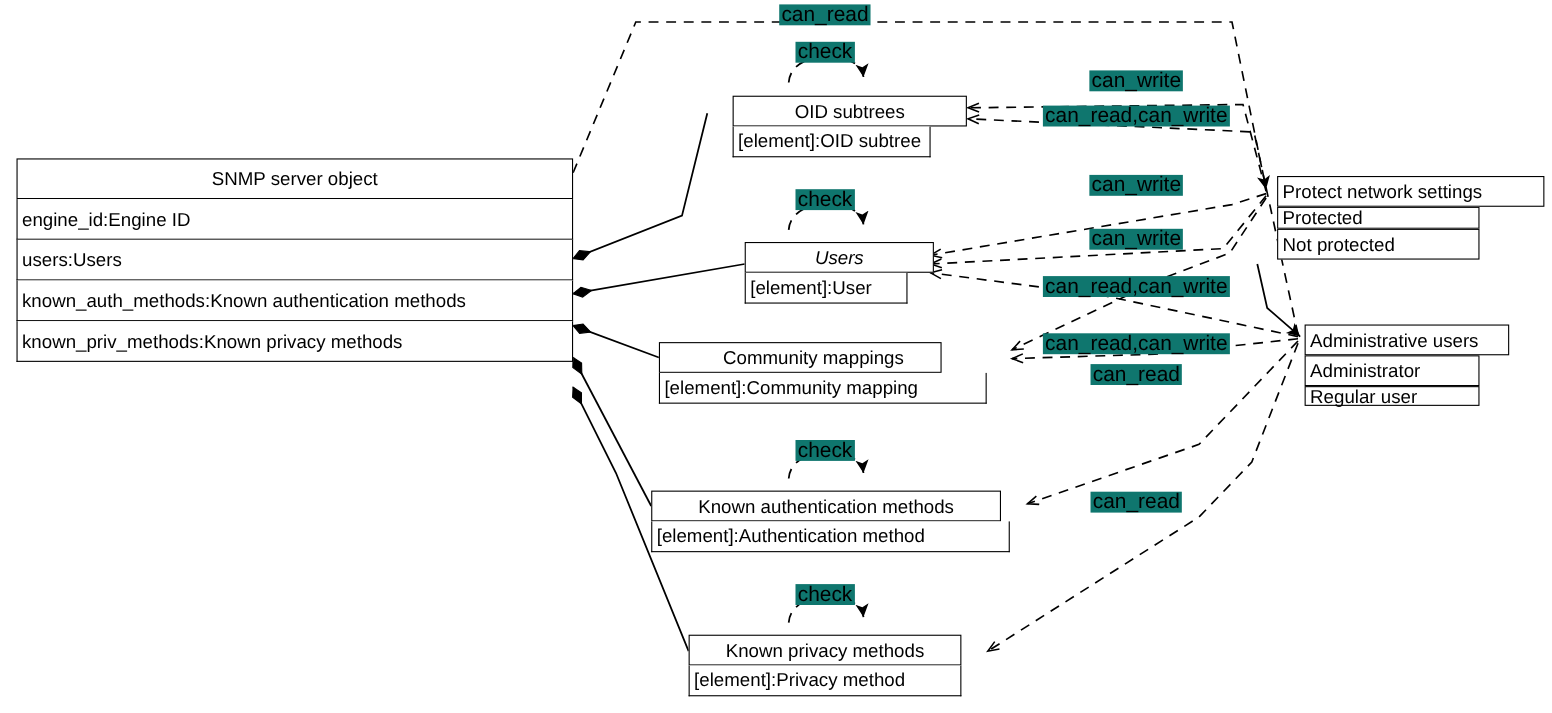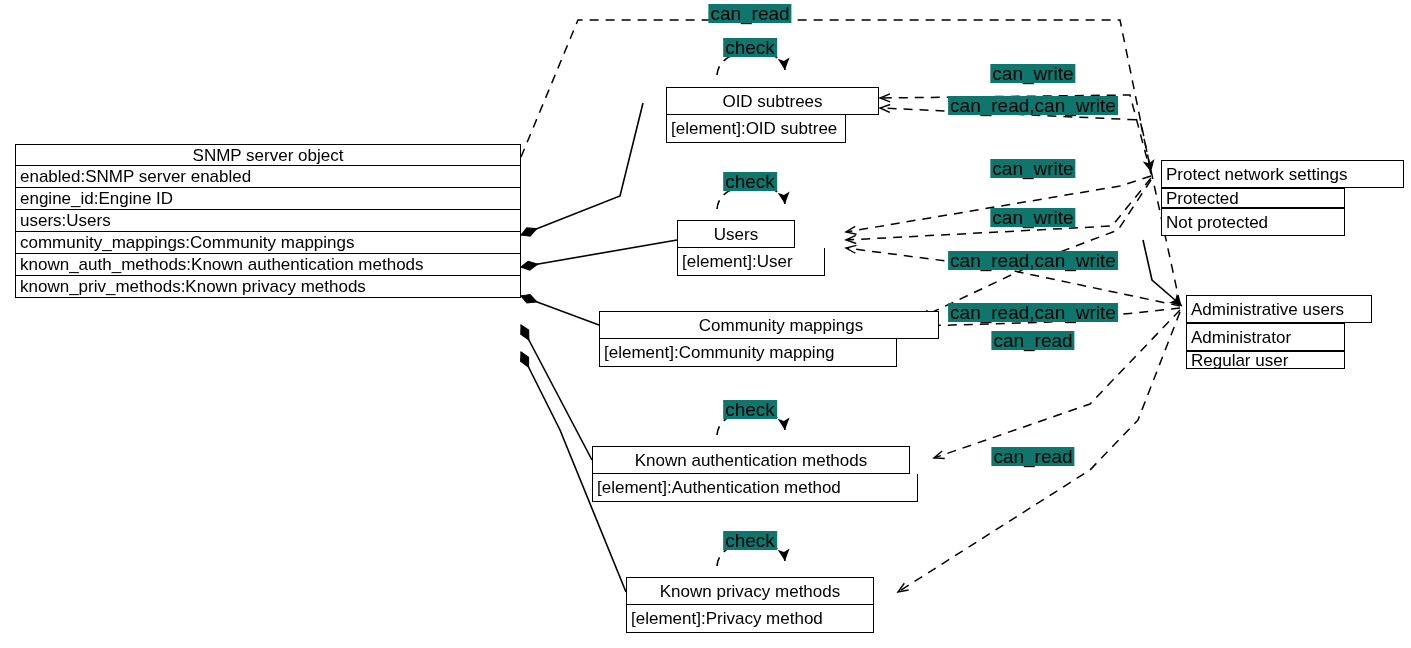--- a/index.html
+++ b/index.html
@@ -11,21 +11,21 @@
   
   .node{position:absolute;box-sizing:border-box;}
   .row{box-sizing:border-box;border:1px solid #000;background:#fff;
        font-size:17px;line-height:1;white-space:nowrap;
        display:flex;align-items:center;}
   .row + .row{border-top:none;}
   .row.title{justify-content:center;}
   .row.attr{justify-content:flex-start;padding-left:4px;}
 
   
-  #snmp-server .row{height:22px;width:506px;}
+  #snmp-server .row{height:37px;width:506px;}
   #snmp-server .row.title{font-size:17px;}
 
   
   .listbox .row{height:28px;}
   .listbox .row.attr{padding-left:4px;}
 
   
   .enumbox .row.title{justify-content:flex-start;padding-left:4px;}
   .enumbox .row + .row{border-top:1px solid #000;}
 
@@ -89,40 +89,38 @@
       <path d="M1180,310 L1090,404 L934,458" marker-end="url(#arrOpen)"></path>
 
       <path d="M1180,312 L1138,420 L1090,470 L898,592" marker-end="url(#arrOpen)"></path>
     </g>
 
     <path d="M1143,240 L1152,280 L1182,306" stroke="#000" stroke-width="1.6" fill="none" marker-end="url(#arrSolid)"></path>
   </svg>
 
   <div class="node" id="snmp-server" style="left:15px;top:144px;">
     <div class="row title">SNMP server object</div>
-    <div class="row attr">enabled:SNMP server enabled</div>
     <div class="row attr">engine_id:Engine ID</div>
     <div class="row attr">users:Users</div>
-    <div class="row attr">community_mappings:Community mappings</div>
     <div class="row attr">known_auth_methods:Known authentication methods</div>
     <div class="row attr">known_priv_methods:Known privacy methods</div>
   </div>
 
   <div class="node listbox" style="left:666px;top:87px;">
     <div class="row title" style="width:213px;">OID subtrees</div>
     <div class="row attr" style="width:180px;">[element]:OID subtree</div>
   </div>
 
   <div class="node listbox" style="left:677px;top:220px;">
-    <div class="row title" style="width:118px;">Users</div>
+    <div class="row title" style="width:172px;font-style:italic;">Users</div>
     <div class="row attr" style="width:148px;">[element]:User</div>
   </div>
 
   <div class="node listbox" style="left:599px;top:311px;">
-    <div class="row title" style="width:340px;padding-left:24px;">Community mappings</div>
+    <div class="row title" style="width:257px;padding-left:24px;">Community mappings</div>
     <div class="row attr" style="width:298px;">[element]:Community mapping</div>
   </div>
 
   <div class="node listbox" style="left:592px;top:446px;">
     <div class="row title" style="width:318px;">Known authentication methods</div>
     <div class="row attr" style="width:326px;">[element]:Authentication method</div>
   </div>
 
   <div class="node listbox" style="left:626px;top:577px;">
     <div class="row title" style="width:248px;">Known privacy methods</div>

